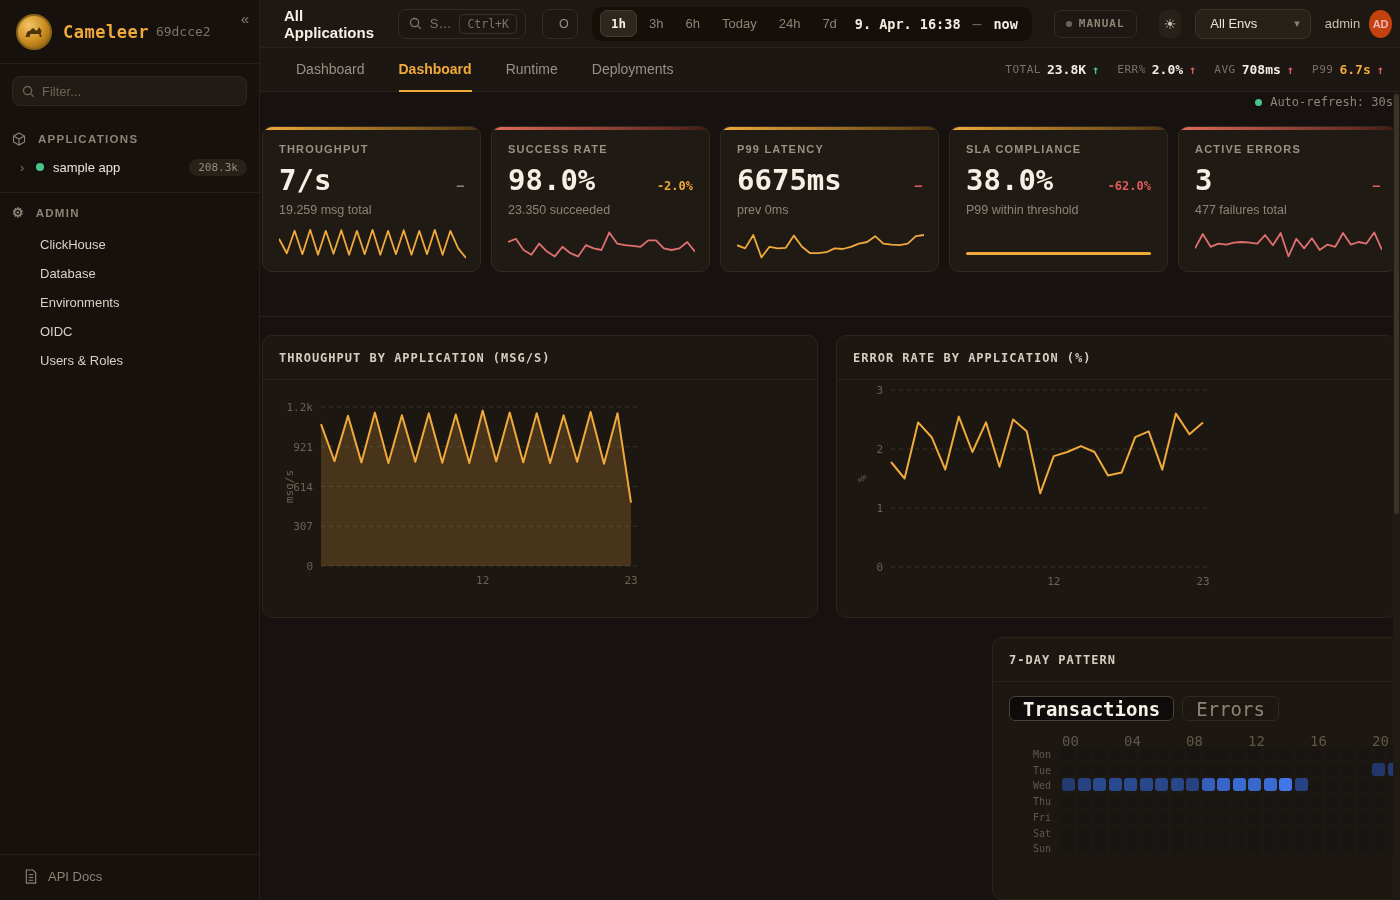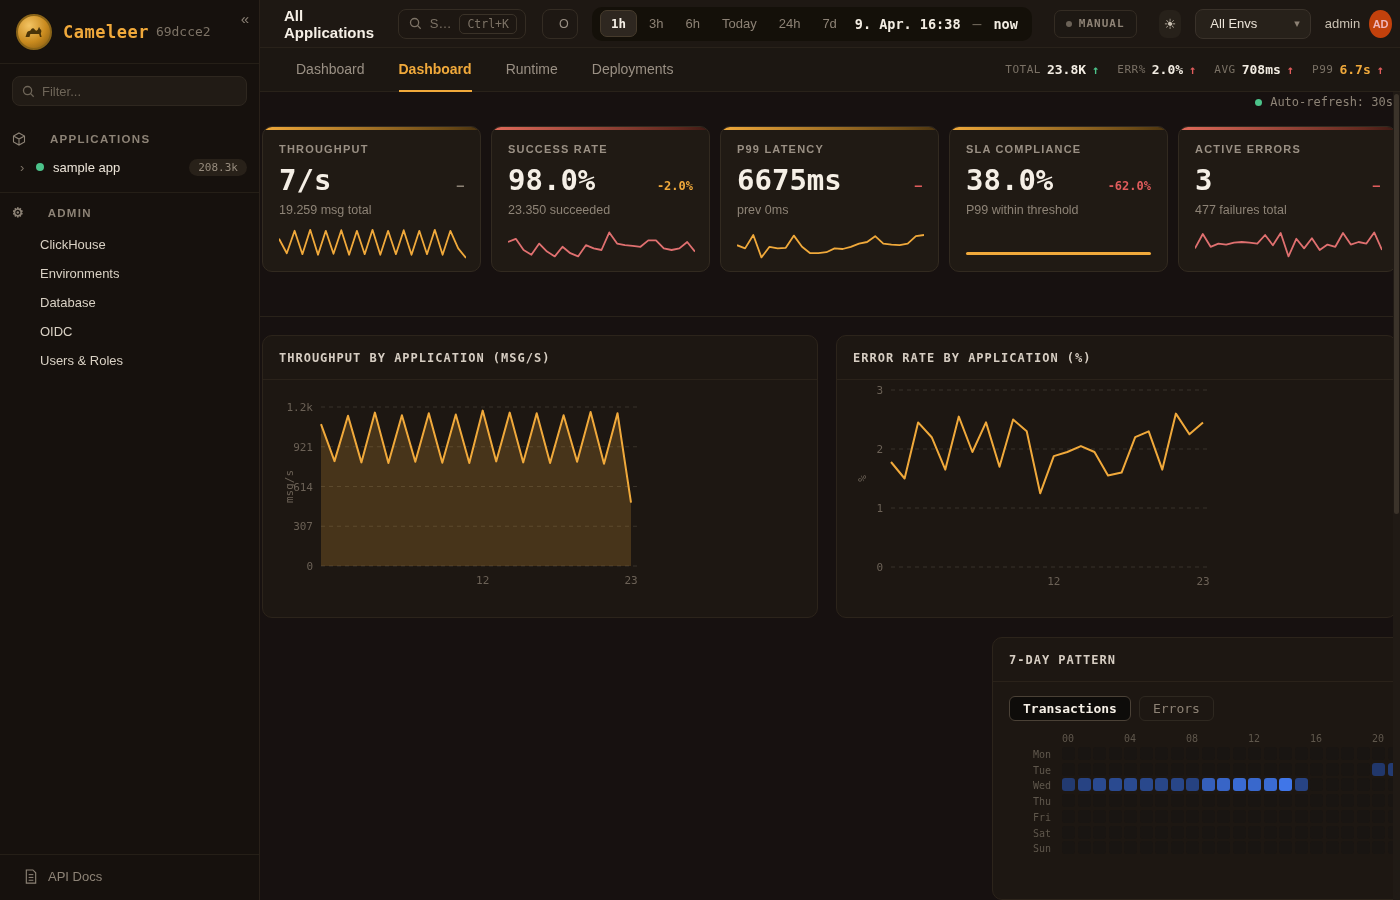--- a/index.html
+++ b/index.html
@@ -17,21 +17,21 @@
                border:2px solid #8a6418; display:flex; align-items:center; justify-content:center; }
   .brand-name { margin-left:11px; font-family:"DejaVu Sans Mono", monospace; font-weight:bold; font-size:17px; color:#f0a93b; letter-spacing:.5px; }
   .brand-build { margin-left:7px; font-family:"DejaVu Sans Mono", monospace; font-size:13px; color:#7d7366; }
   .collapse { position:absolute; right:10px; top:10px; color:#8a8075; font-size:15px; cursor:pointer; }
   .filter-wrap { margin:12px; height:30px; background:#211b15; border:1px solid #2e271f; border-radius:8px;
                  display:flex; align-items:center; padding:0 9px; gap:7px; }
   .filter-wrap svg { flex:0 0 auto; }
   .filter-input { background:transparent; border:0; outline:0; color:#cfc6b9; font-size:13px; width:100%;
                   font-family:"Liberation Sans", sans-serif; }
   .filter-input::placeholder { color:#6e6558; }
-  .sb-section-head { display:flex; align-items:center; gap:24px; padding:14px 12px 6px 12px;
+  .sb-section-head { display:flex; align-items:center; gap:12px; padding:14px 12px 6px 12px;
                      color:#8d8376; font-size:11.5px; font-weight:bold; letter-spacing:1.3px; }
   .sb-app-row { display:flex; align-items:center; height:30px; padding:0 12px 0 20px; cursor:pointer; }
   .sb-app-row .chev { color:#7d7366; font-size:13px; width:16px; }
   .dot { width:8px; height:8px; border-radius:50%; background:#4cc38a; display:inline-block; }
   .sb-app-label { margin-left:9px; font-size:13px; color:#ece4d8; flex:1; }
   .sb-badge { font-family:"DejaVu Sans Mono", monospace; font-size:11px; color:#968b7d;
               background:#282119; border-radius:9px; padding:2px 9px; }
   .sb-divider { border-top:1px solid #251f17; margin-top:10px; }
   .sb-items { padding:4px 0 0 0; }
   .sb-item { padding:7px 12px 7px 40px; font-size:13px; color:#d9d1c4; cursor:pointer; }
@@ -118,25 +118,25 @@
   
   .treemap-area { padding:16px; height:219px; }
   .tm-cell { width:100%; height:260px; background:#f1c7ca; border:1px solid #d96a66; border-radius:3px; padding:10px 12px; cursor:pointer; }
   .tm-name { font-size:13px; font-weight:bold; color:#3a2024; }
   .tm-sla { font-size:11px; color:#5a3438; margin-top:2px; }
 
   
   .pt-body { padding:14px 16px; }
   .toggle-row { display:flex; gap:8px; }
   .tg-btn { height:25px; display:flex; align-items:center; padding:0 13px; border-radius:6px;
-            font-family:"DejaVu Sans Mono", monospace; font-size:13px; cursor:pointer;
+            font-family:"DejaVu Sans Mono", monospace; font-size:19px; cursor:pointer;
             color:#8d8275; border:1px solid #2e2820; background:transparent; }
   .tg-btn.active { background:#0e0c0a; border:1px solid #4a4136; color:#f5efe6; font-weight:bold; }
   .heatmap { position:relative; margin-top:12px; }
-  .hm-hour { position:absolute; font-family:"DejaVu Sans Mono", monospace; font-size:10px; color:#5f574c; top:0; }
+  .hm-hour { position:absolute; font-family:"DejaVu Sans Mono", monospace; font-size:14px; color:#5f574c; top:0; }
   .hm-day { position:absolute; font-family:"DejaVu Sans Mono", monospace; font-size:10px; color:#5f574c; left:0; width:28px; text-align:left; }
   .hm-cell { position:absolute; width:13px; height:13px; border-radius:3px; }
 
   
   .scrollbar { position:absolute; right:0; top:92px; width:7px; height:808px; background:#201a15; }
   .scroll-thumb { position:absolute; right:1px; top:2px; width:5px; height:420px; border-radius:3px; background:#3b332a; }
 </style>
 </head>
 <body>
 
@@ -177,22 +177,22 @@
     </div>
 
     <div class="sb-divider"></div>
 
     <div class="sb-section-head" style="padding-top:12px;">
       <span style="font-size:13px; letter-spacing:0;">⚙</span>
       <span>ADMIN</span>
     </div>
     <div class="sb-items" id="admin-items">
         <div class="sb-item">ClickHouse</div>
+        <div class="sb-item">Database</div>
         <div class="sb-item">Environments</div>
-        <div class="sb-item">Database</div>
         <div class="sb-item">OIDC</div>
         <div class="sb-item">Users &amp; Roles</div>
       </div>
 
     <div class="sb-foot">
       <svg width="14" height="15" viewBox="0 0 14 16">
         <path d="M2 1 h7 l3 3 v11 h-10 Z" fill="none" stroke="#8d8376" stroke-width="1.2"></path>
         <line x1="4.5" y1="6" x2="9.5" y2="6" stroke="#8d8376" stroke-width="1.1"></line>
         <line x1="4.5" y1="9" x2="9.5" y2="9" stroke="#8d8376" stroke-width="1.1"></line>
         <line x1="4.5" y1="12" x2="9.5" y2="12" stroke="#8d8376" stroke-width="1.1"></line>

